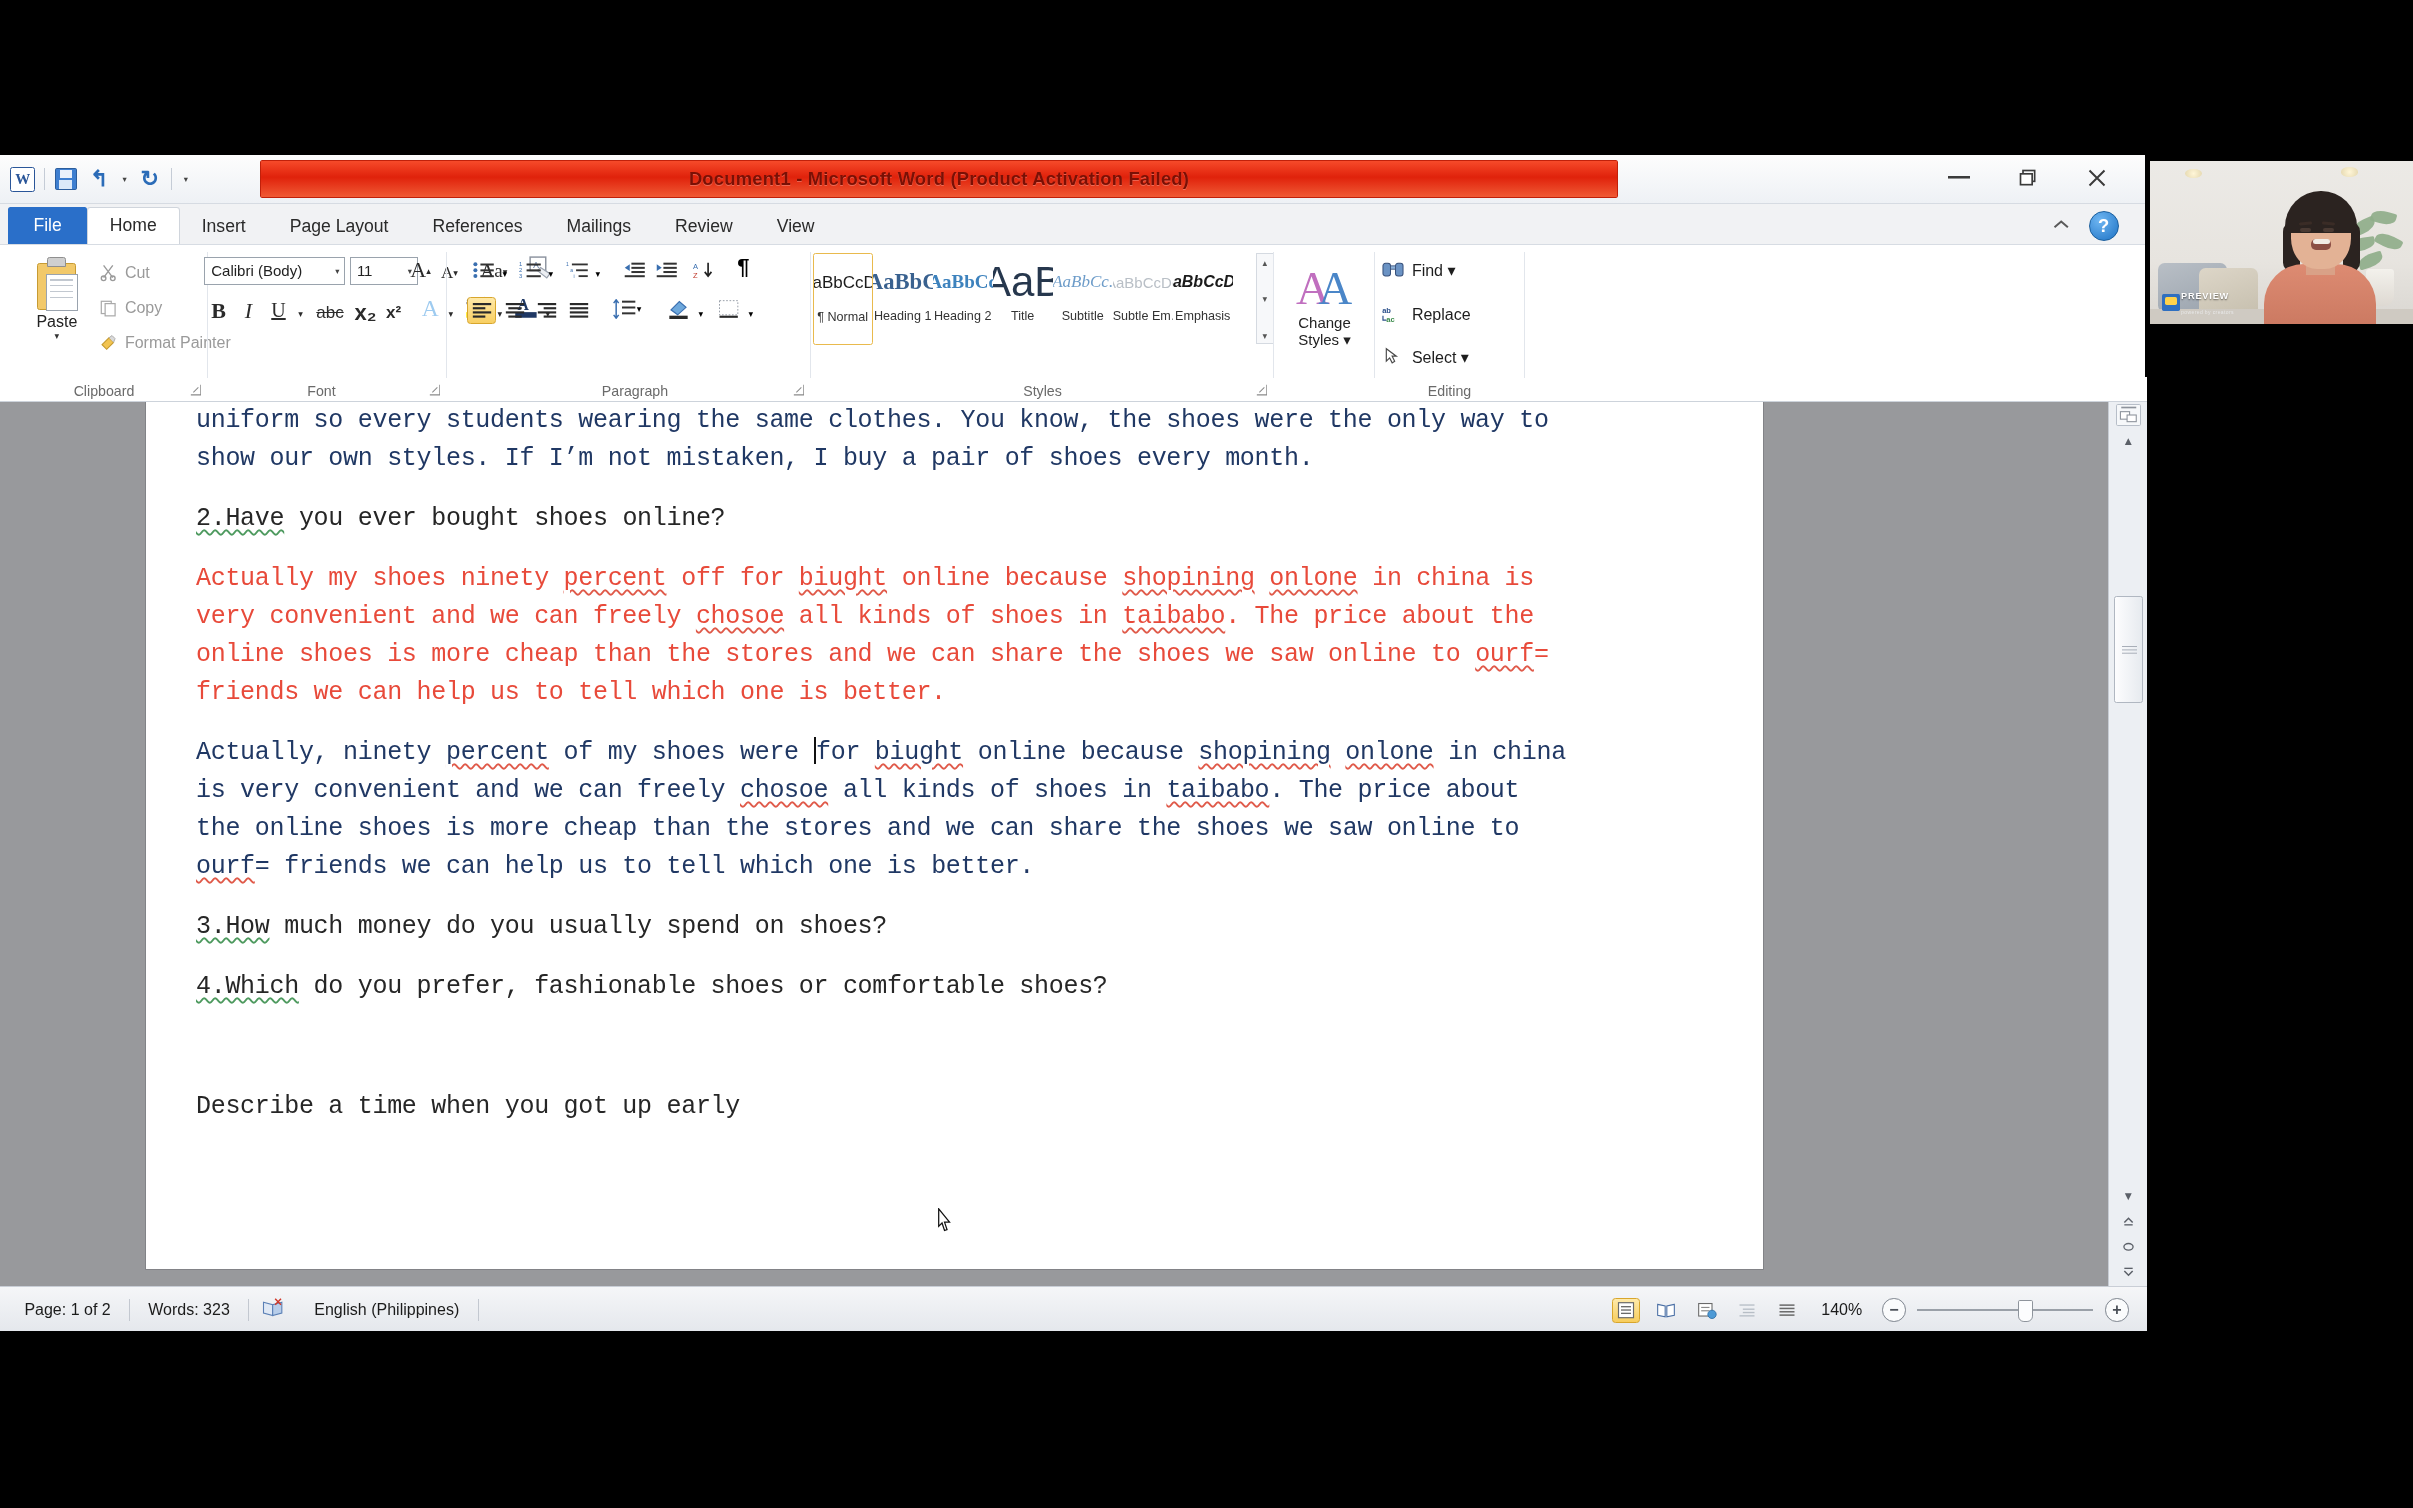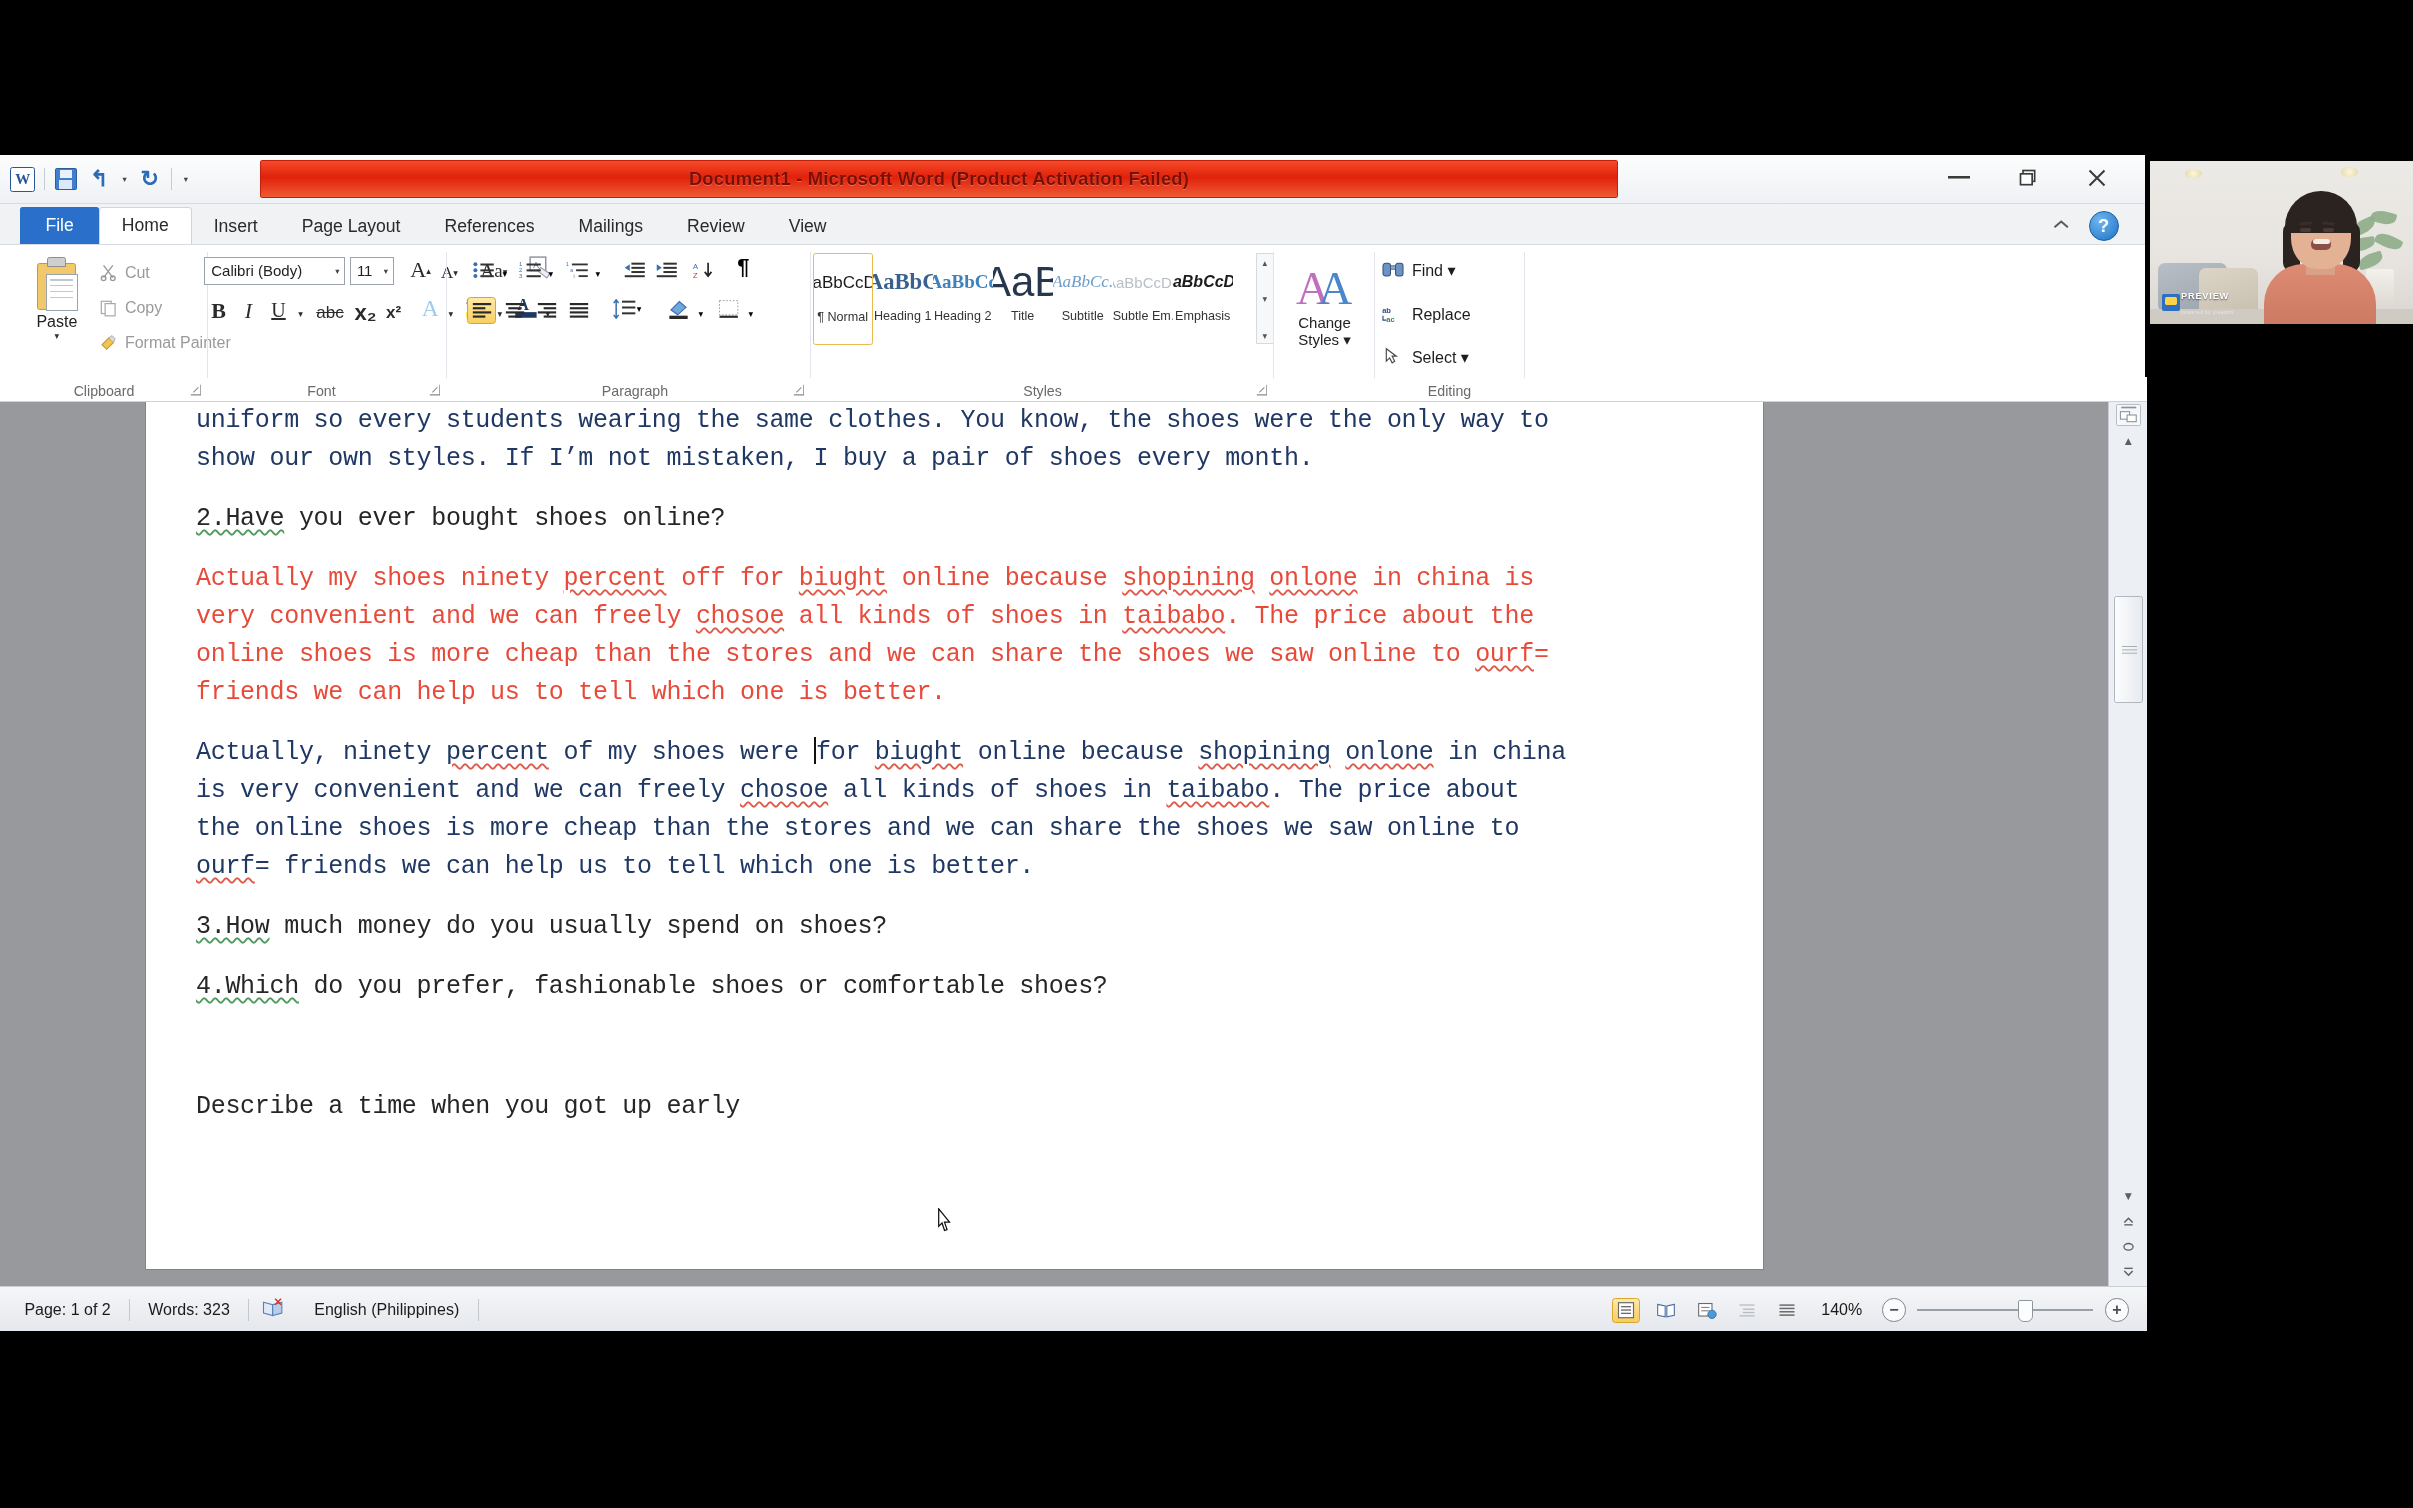--- a/index.html
+++ b/index.html
@@ -44,21 +44,21 @@
   .wc { width:67px; height:39px; display:flex; align-items:center; justify-content:center;
         color:#3b3b3b; font-size:18.4px; }
   .wc svg { display:block; }
 
   
   .tabstrip { position:relative; height:40px; background:#f1f2f4; }
   .tabs { position:absolute; left:8.4px; top:0; display:flex; align-items:flex-end; height:40px; }
   .tab { padding:0 22px; height:35px; line-height:35px; font-size:17.6px; color:#2a2a2a;
          border-radius:3.4px 3.4px 0 0; white-space:nowrap; }
   .tab.file { background:#2a6fc9; color:#fff; height:37px; line-height:37px;
-              border-radius:2.5px 2.5px 0 0; padding:0 25px;margin-left:12px; }
+              border-radius:2.5px 2.5px 0 0; padding:0 25px; }
   .tab.active { background:#fff; border:0.8px solid #d0d5dc; border-bottom:none; height:37px; line-height:35px; }
   .ribtoggle { position:absolute; right:72px; top:8.4px; width:28.5px; height:25px;
                display:flex; align-items:center; justify-content:center; color:#5a5a5a; font-size:15px; }
   .helpbtn { position:absolute; right:28.5px; top:6.7px; width:30px; height:30px; border-radius:50%;
              background:radial-gradient(circle at 35% 30%, #6fb6f2, #1d72c4);
              color:#fff; font-weight:bold; font-size:18.4px; display:flex; align-items:center;
              justify-content:center; border:0.8px solid #1a5f9e; }
 
   
   .ribbon { position:relative; height:158px; background:#fff; border-bottom:0.8px solid #cdd3db;
@@ -358,21 +358,21 @@
             </svg>
         </div>
         <div class="gdiv"></div>
       </div>
 
       <div class="grp g-font">
         <div class="fontbox" style="left:8.4px; top:11.7px; width:141px;">
           <span>Calibri (Body)</span>
           <span class="cv">▾</span>
         </div>
-        <div class="fontbox" style="left:154px; top:11.7px; width:44px;">
+        <div class="fontbox" style="left:154px; top:11.7px; width:68px;">
           <span>11</span>
           <span class="cv">▾</span>
         </div>
 
         <div class="fbtn" style="left:211px; top:11.7px; width:27px; font-size:22px;">
           <span style="font-family:'Liberation Serif',serif;">A</span>
             <sup style="font-size:9.2px">▴</sup>
         </div>
         <div class="fbtn" style="left:241px; top:14.2px; width:25px; font-size:17px;">
           <span style="font-family:'Liberation Serif',serif;">A</span>

